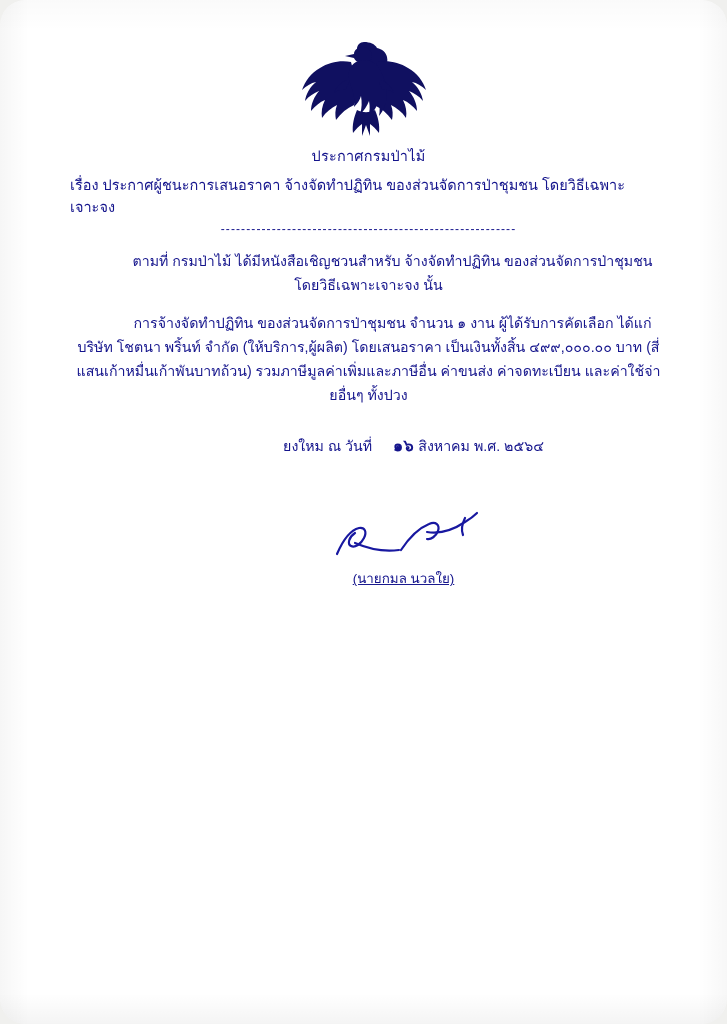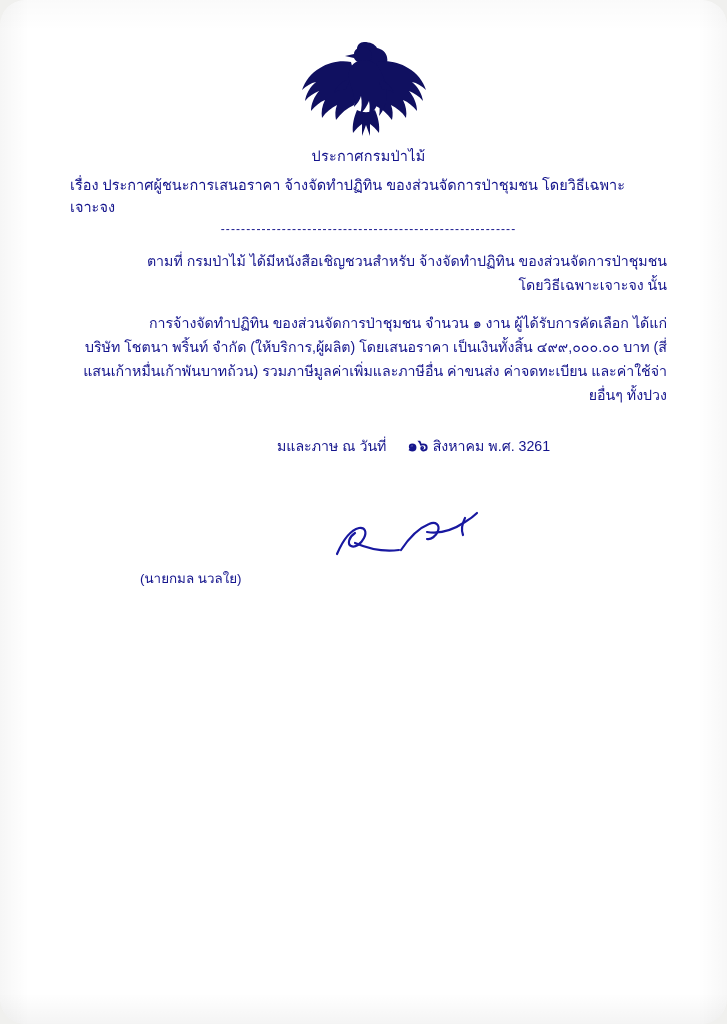--- a/index.html
+++ b/index.html
@@ -68,37 +68,38 @@
     margin-top: 4px;
     white-space: nowrap;
     overflow: hidden;
   }
 
   .para {
     font-size: 14.2px;
     line-height: 1.68;
     color: #14148c;
     margin-top: 14px;
-    text-align: right;
+    text-align: center;
   }
   .indent { display: inline-block; width: 48px; }
 
   .date-line {
     font-size: 14.2px;
     color: #14148c;
     margin-top: 26px;
     text-align: center;
     padding-left: 90px;
   }
   .date-line .day { font-size: 16px; font-weight: bold; letter-spacing: 0.5px; margin-left: 17px; }
 
   .sign-block {
     margin-top: 52px;
-    text-align: left;
+    text-align: center;
     padding-left: 70px;
+    text-decoration: underline;
   }
   .signature {
     height: 56px;
     display: flex;
     justify-content: center;
     align-items: flex-end;
   }
   .sig-name {
     font-size: 13.4px;
     color: #14148c;
@@ -152,23 +153,23 @@
 
     <div class="para">
       <span class="indent"></span><span>ตามที่ กรมป่าไม้ ได้มีหนังสือเชิญชวนสำหรับ จ้างจัดทำปฏิทิน ของส่วนจัดการป่าชุมชน โดยวิธีเฉพาะเจาะจง  นั้น</span>
     </div>
 
     <div class="para">
       <span class="indent"></span><span>การจ้างจัดทำปฏิทิน ของส่วนจัดการป่าชุมชน จำนวน ๑ งาน ผู้ได้รับการคัดเลือก ได้แก่ บริษัท โชตนา พริ้นท์ จำกัด (ให้บริการ,ผู้ผลิต) โดยเสนอราคา เป็นเงินทั้งสิ้น ๔๙๙,๐๐๐.๐๐ บาท (สี่แสนเก้าหมื่นเก้าพันบาทถ้วน) รวมภาษีมูลค่าเพิ่มและภาษีอื่น ค่าขนส่ง ค่าจดทะเบียน และค่าใช้จ่ายอื่นๆ ทั้งปวง</span>
     </div>
 
     <div class="date-line">
-      <span>มและภาษ ณ วันที่</span>
+      <span>ยงใหม ณ วันที่</span>
       <span class="day">๑๖</span>
-      <span>สิงหาคม พ.ศ. 3261</span>
+      <span>สิงหาคม พ.ศ. ๒๕๖๔</span>
     </div>
 
     <div class="sign-block">
       <div class="signature">
         <svg width="190" height="56" viewBox="0 0 190 56" aria-hidden="true">
           <g fill="none" stroke="#1818a0" stroke-width="2.2" stroke-linecap="round" stroke-linejoin="round">
             <path d="M28 44 c6 -14 14 -24 22 -26 c6 -1 8 4 5 10 c-3 6 -9 10 -13 8 c-4 -2 -2 -9 4 -13"></path>
             <path d="M46 33 c14 6 30 9 44 7"></path>
             <path d="M92 40 c8 -12 18 -22 28 -26 c7 -3 11 1 9 7 c-2 5 -7 9 -11 8"></path>
             <path d="M118 22 c12 2 26 -2 38 -10 c5 -3 9 -6 12 -9"></path>

